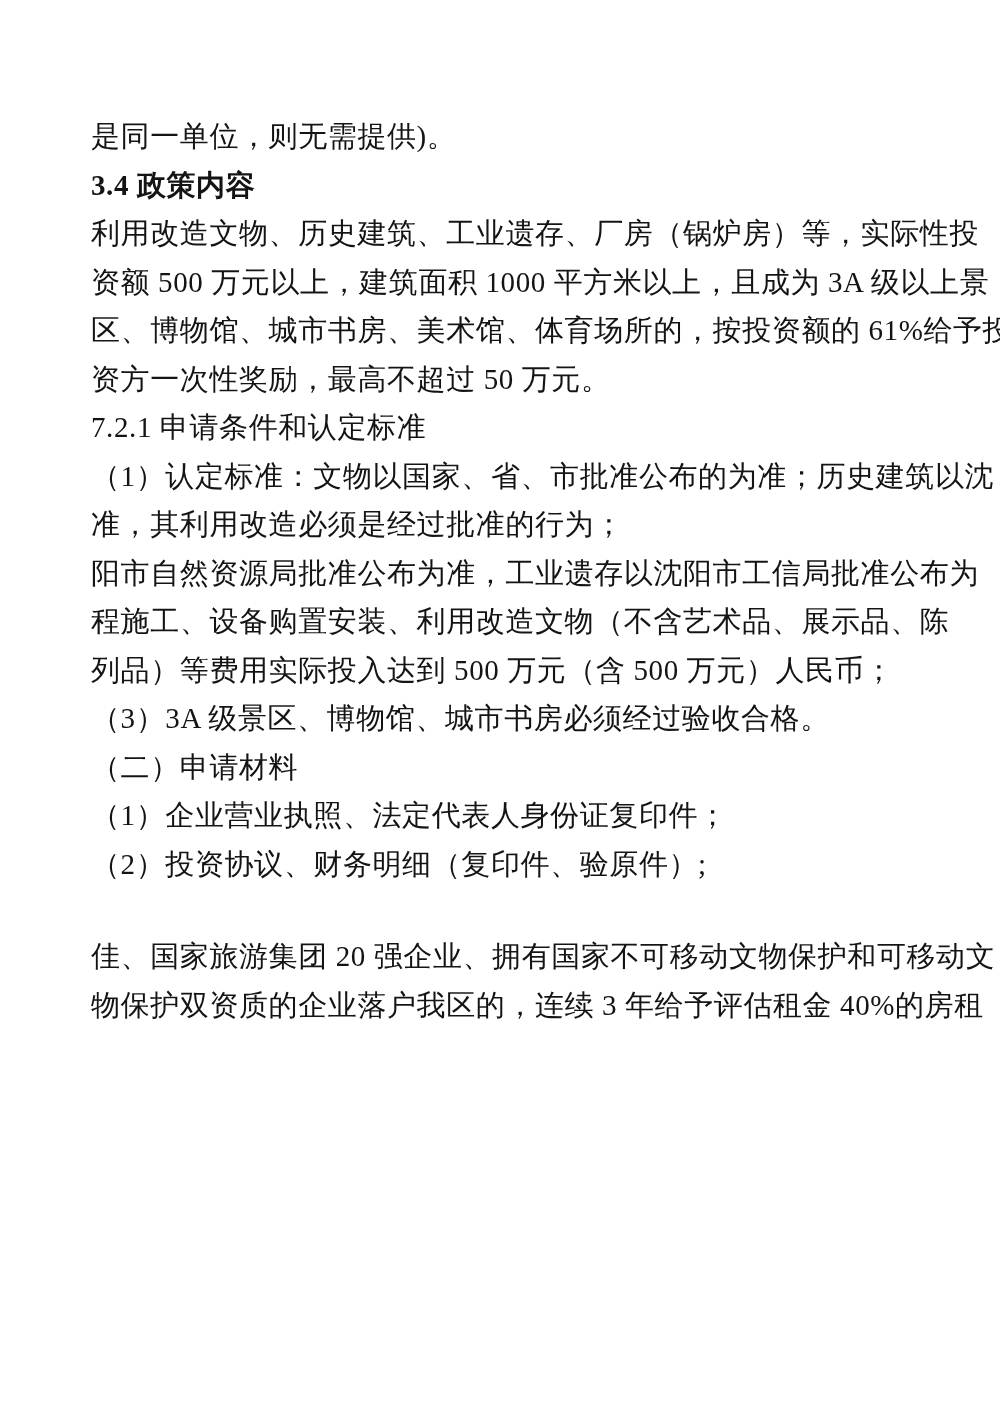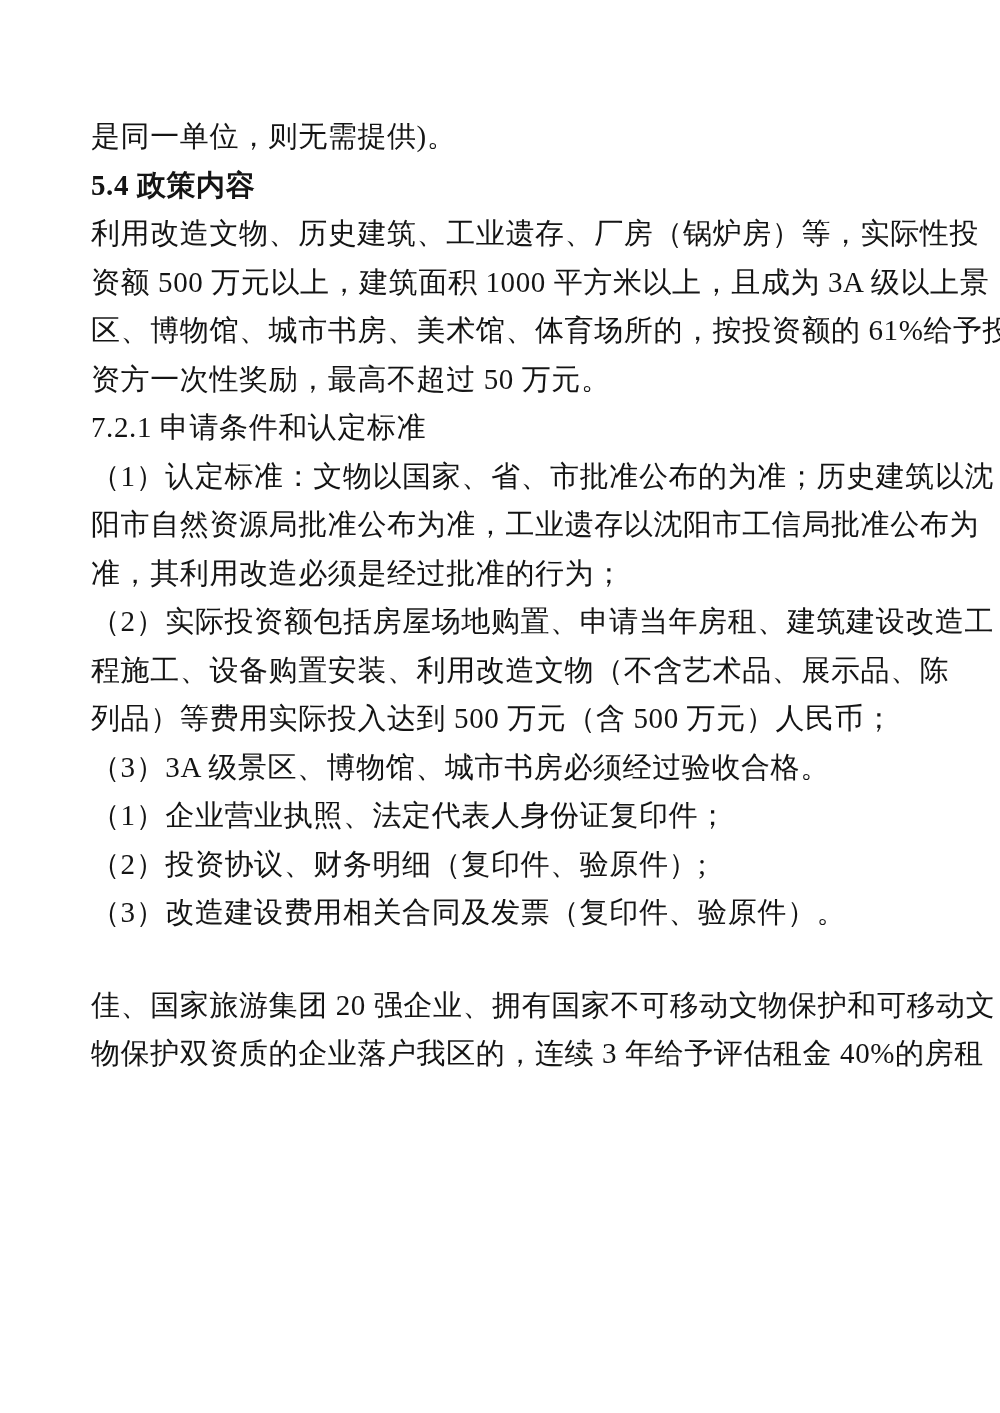--- a/index.html
+++ b/index.html
@@ -49,34 +49,33 @@
     letter-spacing: 1px;
     color: #ec4899;
   }
 </style>
 </head>
 <body>
 
 <div class="page">
   <div class="content">
     <div class="line">是同一单位，则无需提供)。</div>
-    <div class="line h">5.4 政策内容</div>
+    <div class="line h">3.4 政策内容</div>
     <div class="line">利用改造文物、历史建筑、工业遗存、厂房（锅炉房）等，实际性投</div>
     <div class="line">资额 500 万元以上，建筑面积 1000 平方米以上，且成为 3A 级以上景</div>
     <div class="line">区、博物馆、城市书房、美术馆、体育场所的，按投资额的 61%给予投</div>
     <div class="line">资方一次性奖励，最高不超过 50 万元。</div>
     <div class="line">7.2.1 申请条件和认定标准</div>
     <div class="line">（1）认定标准：文物以国家、省、市批准公布的为准；历史建筑以沈</div>
+    <div class="line">准，其利用改造必须是经过批准的行为；</div>
     <div class="line">阳市自然资源局批准公布为准，工业遗存以沈阳市工信局批准公布为</div>
-    <div class="line">准，其利用改造必须是经过批准的行为；</div>
-    <div class="line">（2）实际投资额包括房屋场地购置、申请当年房租、建筑建设改造工</div>
     <div class="line">程施工、设备购置安装、利用改造文物（不含艺术品、展示品、陈</div>
     <div class="line">列品）等费用实际投入达到 500 万元（含 500 万元）人民币；</div>
     <div class="line">（3）3A 级景区、博物馆、城市书房必须经过验收合格。</div>
+    <div class="line">（二）申请材料</div>
     <div class="line">（1）企业营业执照、法定代表人身份证复印件；</div>
     <div class="line">（2）投资协议、财务明细（复印件、验原件）;</div>
-    <div class="line">（3）改造建设费用相关合同及发票（复印件、验原件）。</div>
     <div class="spacer"></div>
     <div class="line">佳、国家旅游集团 20 强企业、拥有国家不可移动文物保护和可移动文</div>
     <div class="line">物保护双资质的企业落户我区的，连续 3 年给予评估租金 40%的房租</div>
   </div>
   <div class="footer">18</div>
 </div>
 
 </body></html>

